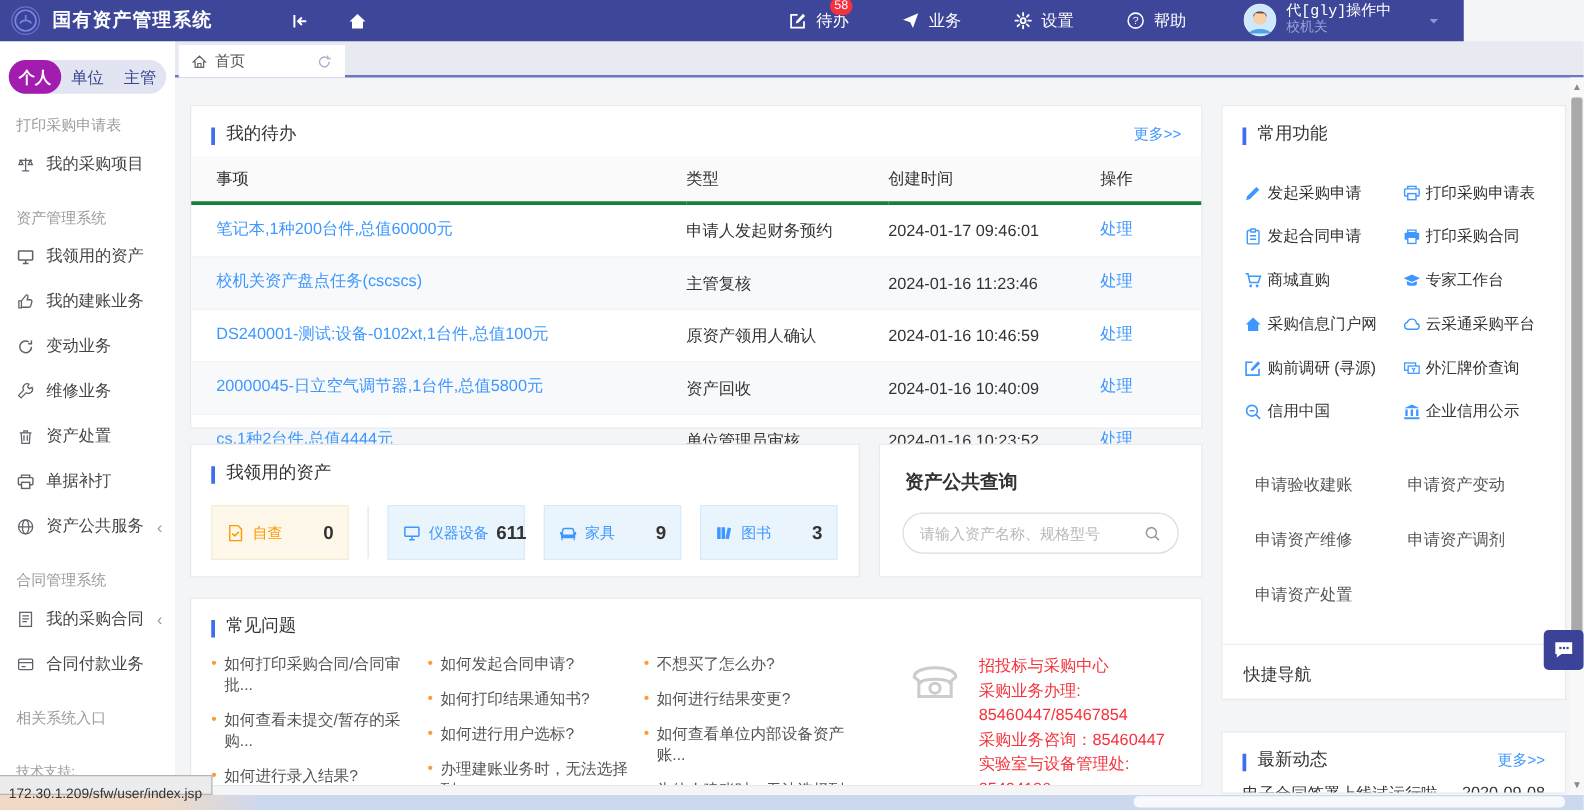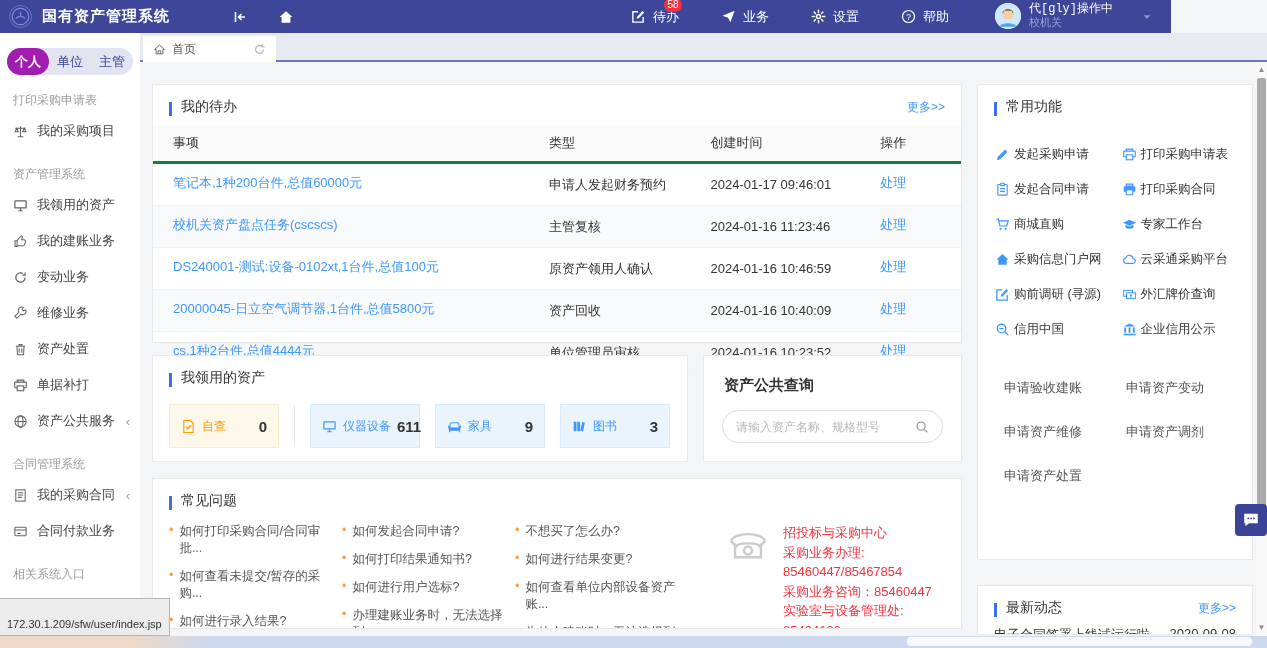--- a/index.html
+++ b/index.html
@@ -114,21 +114,21 @@
   .chat-btn .icon { width:18px; height:18px; }
 
   
   .scrollbar { position:absolute; right:0; top:62px; bottom:12px; width:11px; background:#f8f8f8; z-index:35; }
   .sb-arrow { position:absolute; left:0; width:11px; height:12px; color:#8a8a8a; font-size:8px; text-align:center; line-height:12px; cursor:pointer; }
   .sb-up { top:2px; }
   .sb-down { bottom:2px; }
   .sb-thumb { position:absolute; left:1px; top:16px; width:9px; height:438px; background:#a9a9a9; border-radius:2px; cursor:pointer; }
 
   
-  .status-tip { position:absolute; left:0; bottom:12px; height:16px; background:#ececec; border:1px solid #b5b5b5; border-left:none; font-size:11px; color:#333; line-height:14px; padding:18px 7px; z-index:45; }
+  .status-tip { position:absolute; left:0; bottom:12px; height:16px; background:#ececec; border:1px solid #b5b5b5; border-left:none; font-size:11px; color:#333; line-height:14px; padding:7px 7px; z-index:45; }
   .bottom-strip { position:absolute; left:0; bottom:0; width:1267px; height:12px; background:linear-gradient(to right,#f0d9c6 0px,#f0d9c6 130px,#ccd8ee 210px,#ccd8ee 100%); z-index:44; }
   .strip-box { position:absolute; right:15px; bottom:2px; width:345px; height:9px; background:#fff; border-radius:4px; opacity:.85; }
 </style>
 </head>
 <body>
 
 <div class="topbar">
   <span class="logo"><svg viewBox="0 0 16 16">
         <circle cx="8" cy="8" r="6.3" fill="none" stroke="#7d86d8" stroke-width="1"></circle>
         <path d="M4.6 9.8c1-2.6 5.8-2.6 6.8 0M8 4.6v3.2" fill="none" stroke="#7d86d8" stroke-width="1"></path>
@@ -664,20 +664,21 @@
         <span class="lbl">企业信用公示</span>
       </div>
     </div>
   <div class="func-links" id="func-links">
       <a class="func-link">申请验收建账</a>
       <a class="func-link">申请资产变动</a>
       <a class="func-link">申请资产维修</a>
       <a class="func-link">申请资产调剂</a>
       <a class="func-link">申请资产处置</a>
     </div>
+  <div class="quick-nav">快捷导航</div>
 </div>
 
 <div class="panel" id="panel-news">
   <div class="panel-head" style="padding-bottom:8px">
     <span class="head-bar"></span>
     <span class="panel-title">最新动态</span>
     <a class="more-link">更多&gt;&gt;</a>
   </div>
   <div id="news-list">
       <div class="news-row">

